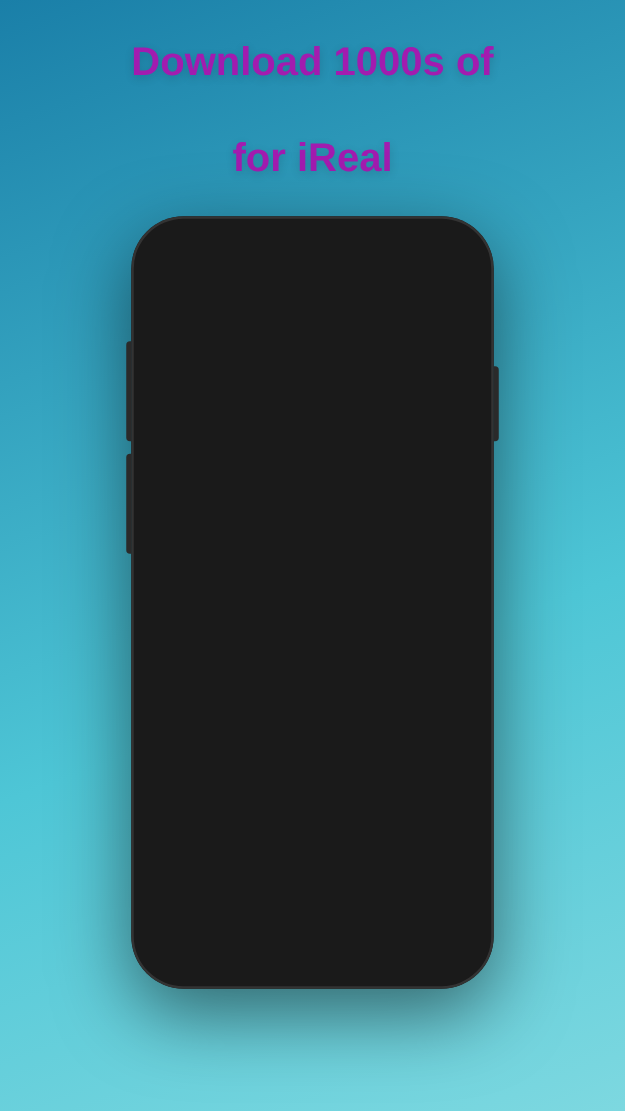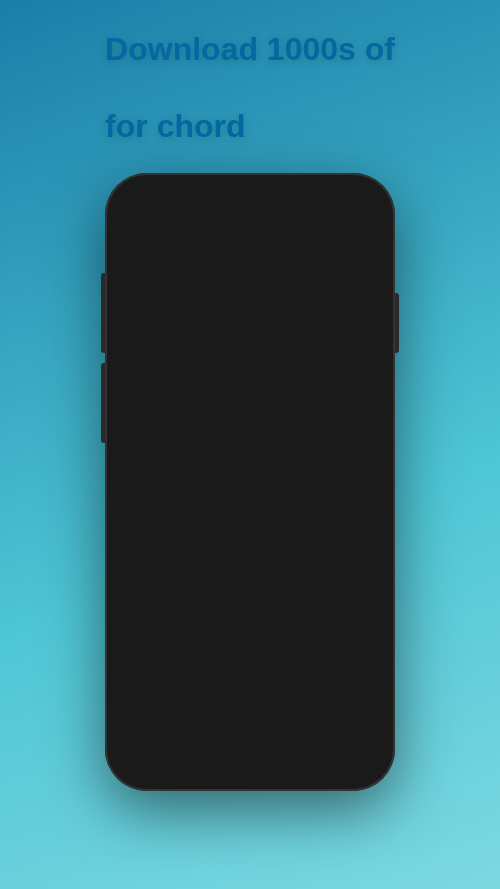--- a/index.html
+++ b/index.html
@@ -9,23 +9,24 @@
       background: linear-gradient(160deg, #1a7fa8 0%, #4ec6d6 60%, #7dd8e0 100%);
       display: flex;
       flex-direction: column;
       align-items: center;
       font-family: 'Segoe UI', Arial, sans-serif;
       overflow: hidden;
       position: relative;
     }
 
     .headline {
-      color: #0369a1;
+      color: #a21caf;
       font-size: 32px;
       font-weight: 800;
+      text-align: center;
       line-height: 1.2;
       margin-top: 30px;
       padding: 0 30px;
       text-shadow: 0 2px 8px rgba(0,0,0,0.15);
     }
 
     .phone-wrapper {
       position: relative;
       margin-top: 28px;
       width: 290px;
@@ -174,21 +175,21 @@
       background: rgba(255,255,255,0.4);
       border-radius: 2px;
     }
   </style>
 </head>
 <body>
 
 <div class="headline">
   <span>Download 1000s of</span><br>
   <br>
-  <span>for chord</span>
+  <span>for iReal</span>
 </div>
 
 <div class="phone-wrapper">
   <div class="phone-screen">
 
     <div class="status-bar">
       <span class="status-time">1:27</span>
       <div class="status-icons">
         <span>▾▾</span>
         <span>▐▐▐</span>

